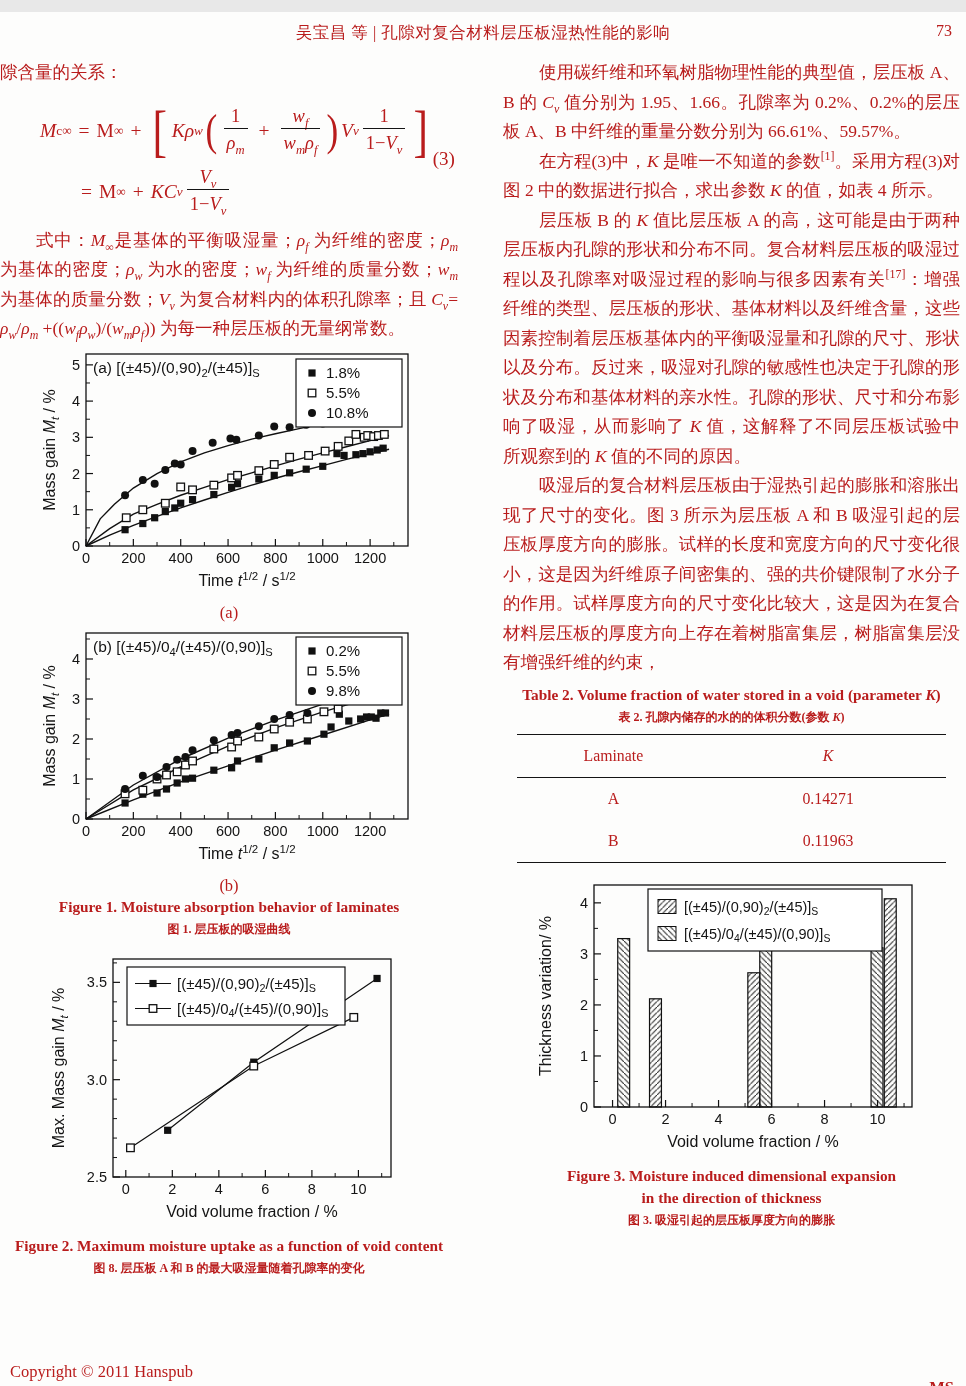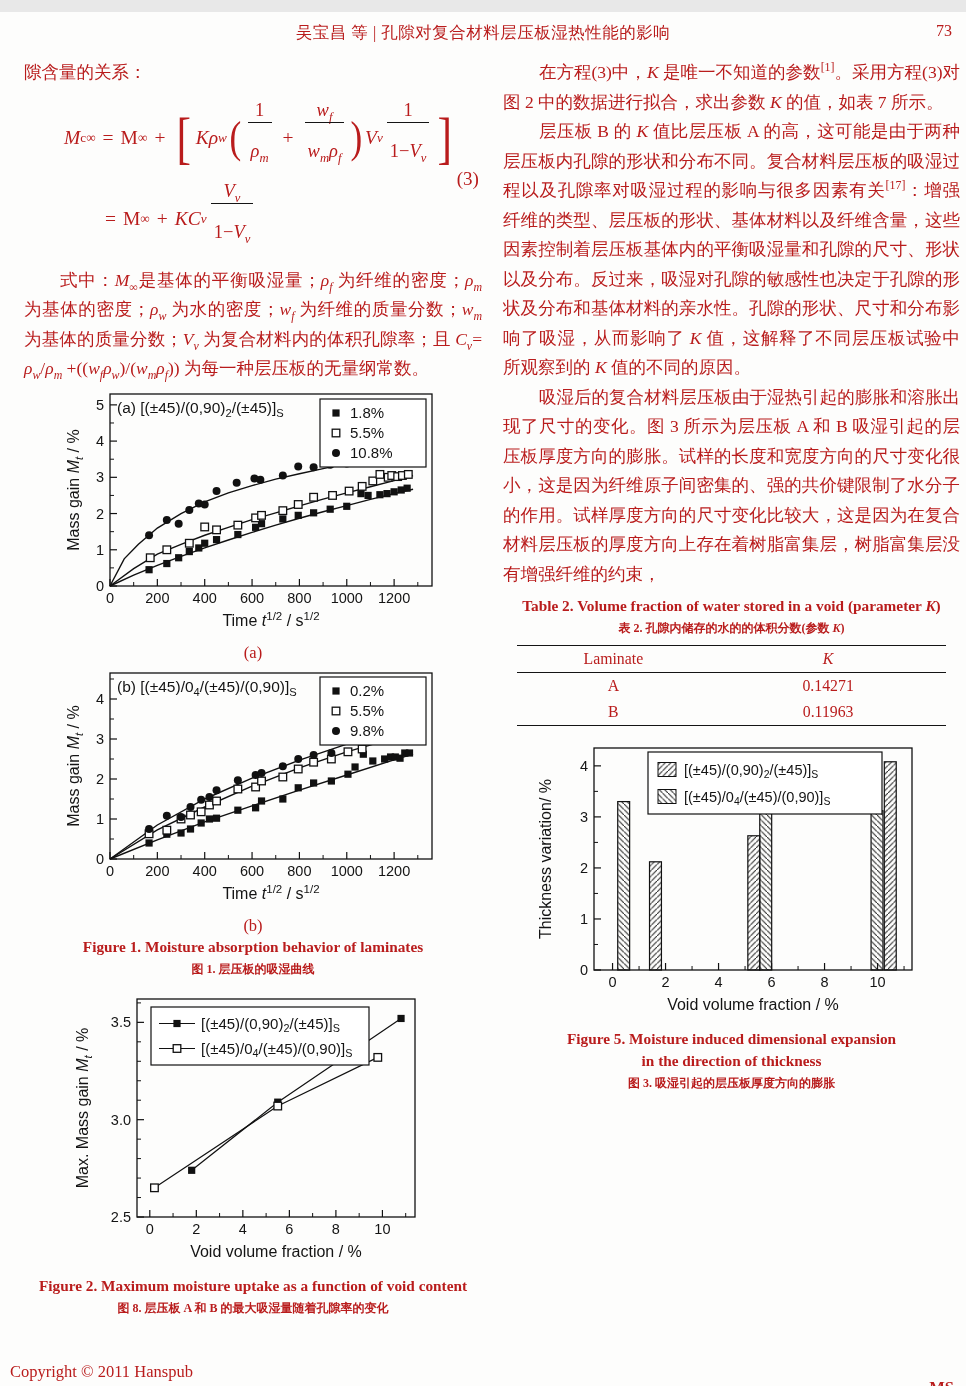--- a/index.html
+++ b/index.html
@@ -9,54 +9,54 @@
     background:#fdfdfc; color:#b91c1c;
     font-family:"Liberation Serif","DejaVu Serif",serif;
     overflow:hidden;
   }
   .header-title {
     position:absolute; top:10px; left:0; width:100%;
     text-align:center; font-size:16.5px; letter-spacing:0.5px;
   }
   .page-number { position:absolute; top:10px; right:14px; font-size:16px; }
   .col { position:absolute; top:46px; }
-  .col-left  { left:24px;   width:458px; }
+  .col-left  { left:0;   width:458px; }
   .col-right { left:503px; width:457px; }
   .body-text {
     font-size:17.5px; line-height:29.5px; text-align:justify;
   }
   .indent { text-indent:2.05em; }
   sup { font-size:0.68em; vertical-align:super; line-height:0; }
   sub { font-size:0.68em; vertical-align:sub; line-height:0; }
   .it { font-style:italic; }
 
   
   .eq-wrap { display:flex; align-items:center; margin:10px 0 6px 0; }
   .eq-lines { display:flex; flex-direction:column; padding-left:40px; }
   .eq-row { display:flex; align-items:center; font-size:19.5px; min-height:66px; }
   .eq-row2 { padding-left:34px; min-height:56px; }
   .op { margin:0 7px; }
   .frac { display:inline-flex; flex-direction:column; align-items:center; margin:0 4px; line-height:1.3; font-size:18.5px; }
-  .frac .den { border-top:1.4px solid #141414; padding:16px 3px; }
+  .frac .den { border-top:1.4px solid #141414; padding:2px 3px; }
   .frac .num { padding:0 3px; }
   .bigbr { font-size:58px; font-weight:200; line-height:0.85; font-style:normal; margin:0 2px; transform:scaleX(0.75); }
   .bigpr { font-size:44px; font-weight:200; line-height:0.9; font-style:normal; margin:0 1px; transform:scaleX(0.8); }
   .eq-num { margin-left:auto; padding-right:10px; font-size:19px; }
 
   
   .figure { text-align:center; margin-top:2px; }
   .sublabel { text-align:center; font-size:16.5px; line-height:21px; }
   .cap-en { text-align:center; font-weight:bold; font-size:15.3px; line-height:22px; }
   .cap-zh { text-align:center; font-weight:bold; font-size:12px; line-height:23px; }
   svg { display:inline-block; }
   svg text { font-family:"Liberation Sans","DejaVu Sans",sans-serif; fill:#141414; }
 
   
   .dtable { width:94%; margin:5px auto 12px auto; border-collapse:collapse; font-size:15.8px; }
-  .dtable th, .dtable td { text-align:center; padding:4px 4px; font-weight:normal; }
+  .dtable th, .dtable td { text-align:center; padding:12px 4px; font-weight:normal; }
   .dtable thead tr { border-top:1.6px solid #141414; border-bottom:1px solid #141414; }
   .dtable tbody tr:last-child { border-bottom:1.6px solid #141414; }
   .mt6 { margin-top:6px; }
 
   .footer-left  { position:absolute; left:10px;  bottom:16px; font-size:16.5px; }
   .footer-right { position:absolute; right:12px; bottom:0; font-size:16.5px; font-weight:bold; }
 </style>
 </head>
 <body>
 
@@ -426,21 +426,22 @@
           <text x="203" y="270" font-size="16" text-anchor="middle"><tspan dy="0" font-size="16">Void volume fraction / %</tspan></text>
           <text x="15" y="121" font-size="16" text-anchor="middle" transform="rotate(-90 15 121)"><tspan dy="0" font-size="16">Max. Mass gain </tspan><tspan dy="0" font-size="16" font-style="italic">M</tspan><tspan dy="4.16" font-size="11.52" font-style="italic">t</tspan><tspan dy="-4.16" font-size="16"> / %</tspan></text>
         </svg>
     </div>
 
     <div class="cap-en">Figure 2. Maximum moisture uptake as a function of void content</div>
     <div class="cap-zh">图 8. 层压板 A 和 B 的最大吸湿量随着孔隙率的变化</div>
   </div>
 
   <div class="col col-right">
-    <p class="body-text indent"><span>在方程(3)中，</span><span style="font-style: italic;">K</span><span> 是唯一不知道的参数</span><sup>[1]</sup><span>。采用方程(3)对图 2 中的数据进行拟合，求出参数 </span><span style="font-style: italic;">K</span><span> 的值，如表 7 所示。</span></p>
+    <p class="body-text indent"><span>使用碳纤维和环氧树脂物理性能的典型值，层压板 A、B 的 </span><span style="font-style: italic;">C</span><sub style="font-style: italic;">v</sub><span> 值分别为 1.95、1.66。孔隙率为 0.2%、0.2%的层压板 A、B 中纤维的重量分数分别为 66.61%、59.57%。</span></p>
+    <p class="body-text indent"><span>在方程(3)中，</span><span style="font-style: italic;">K</span><span> 是唯一不知道的参数</span><sup>[1]</sup><span>。采用方程(3)对图 2 中的数据进行拟合，求出参数 </span><span style="font-style: italic;">K</span><span> 的值，如表 4 所示。</span></p>
     <p class="body-text indent"><span>层压板 B 的 </span><span style="font-style: italic;">K</span><span> 值比层压板 A 的高，这可能是由于两种层压板内孔隙的形状和分布不同。复合材料层压板的吸湿过程以及孔隙率对吸湿过程的影响与很多因素有关</span><sup>[17]</sup><span>：增强纤维的类型、层压板的形状、基体材料以及纤维含量，这些因素控制着层压板基体内的平衡吸湿量和孔隙的尺寸、形状以及分布。反过来，吸湿对孔隙的敏感性也决定于孔隙的形状及分布和基体材料的亲水性。孔隙的形状、尺寸和分布影响了吸湿，从而影响了 </span><span style="font-style: italic;">K</span><span> 值，这解释了不同层压板试验中所观察到的 </span><span style="font-style: italic;">K</span><span> 值的不同的原因。</span></p>
     <p class="body-text indent"><span>吸湿后的复合材料层压板由于湿热引起的膨胀和溶胀出现了尺寸的变化。图 3 所示为层压板 A 和 B 吸湿引起的层压板厚度方向的膨胀。试样的长度和宽度方向的尺寸变化很小，这是因为纤维原子间密集的、强的共价键限制了水分子的作用。试样厚度方向的尺寸变化比较大，这是因为在复合材料层压板的厚度方向上存在着树脂富集层，树脂富集层没有增强纤维的约束，</span></p>
 
     <div class="cap-en mt6"><span>Table 2. Volume fraction of water stored in a void (parameter </span><span style="font-style: italic;">K</span><span>)</span></div>
     <div class="cap-zh"><span>表 2. 孔隙内储存的水的的体积分数(参数 </span><span style="font-style: italic;">K</span><span>)</span></div>
 
     <table class="dtable">
       <thead>
         <tr>
           <th style="width:45%">Laminate</th>
@@ -511,20 +512,20 @@
           <rect x="112" y="14" width="234" height="62" fill="#fff" stroke="#111" stroke-width="1.2"></rect>
           <rect x="122" y="24.5" width="18" height="14" fill="url(#fig3-pA)" stroke="#111" stroke-width="1"></rect>
           <text x="148" y="36.5" font-size="14.5" text-anchor="start"><tspan dy="0" font-size="14.5">[(±45)/(0,90)</tspan><tspan dy="3.77" font-size="10.44">2</tspan><tspan dy="-3.77" font-size="14.5">/(±45)]</tspan><tspan dy="3.77" font-size="10.44">S</tspan></text>
           <rect x="122" y="51.5" width="18" height="14" fill="url(#fig3-pB)" stroke="#111" stroke-width="1"></rect>
           <text x="148" y="63.5" font-size="14.5" text-anchor="start"><tspan dy="0" font-size="14.5">[(±45)/0</tspan><tspan dy="3.77" font-size="10.44">4</tspan><tspan dy="-3.77" font-size="14.5">/(±45)/(0,90)]</tspan><tspan dy="3.77" font-size="10.44">S</tspan></text>
           <text x="217" y="272" font-size="16" text-anchor="middle"><tspan dy="0" font-size="16">Void volume fraction / %</tspan></text>
           <text x="15" y="121" font-size="16" text-anchor="middle" transform="rotate(-90 15 121)"><tspan dy="0" font-size="16">Thickness variation/ %</tspan></text>
         </svg>
     </div>
 
-    <div class="cap-en">Figure 5. Moisture induced dimensional expansion</div>
+    <div class="cap-en">Figure 3. Moisture induced dimensional expansion</div>
     <div class="cap-en">in the direction of thickness</div>
     <div class="cap-zh">图 3. 吸湿引起的层压板厚度方向的膨胀</div>
   </div>
 
   <div class="footer-left">Copyright © 2011 Hanspub</div>
   <div class="footer-right">MS</div>
 </div>
 
 </body></html>

